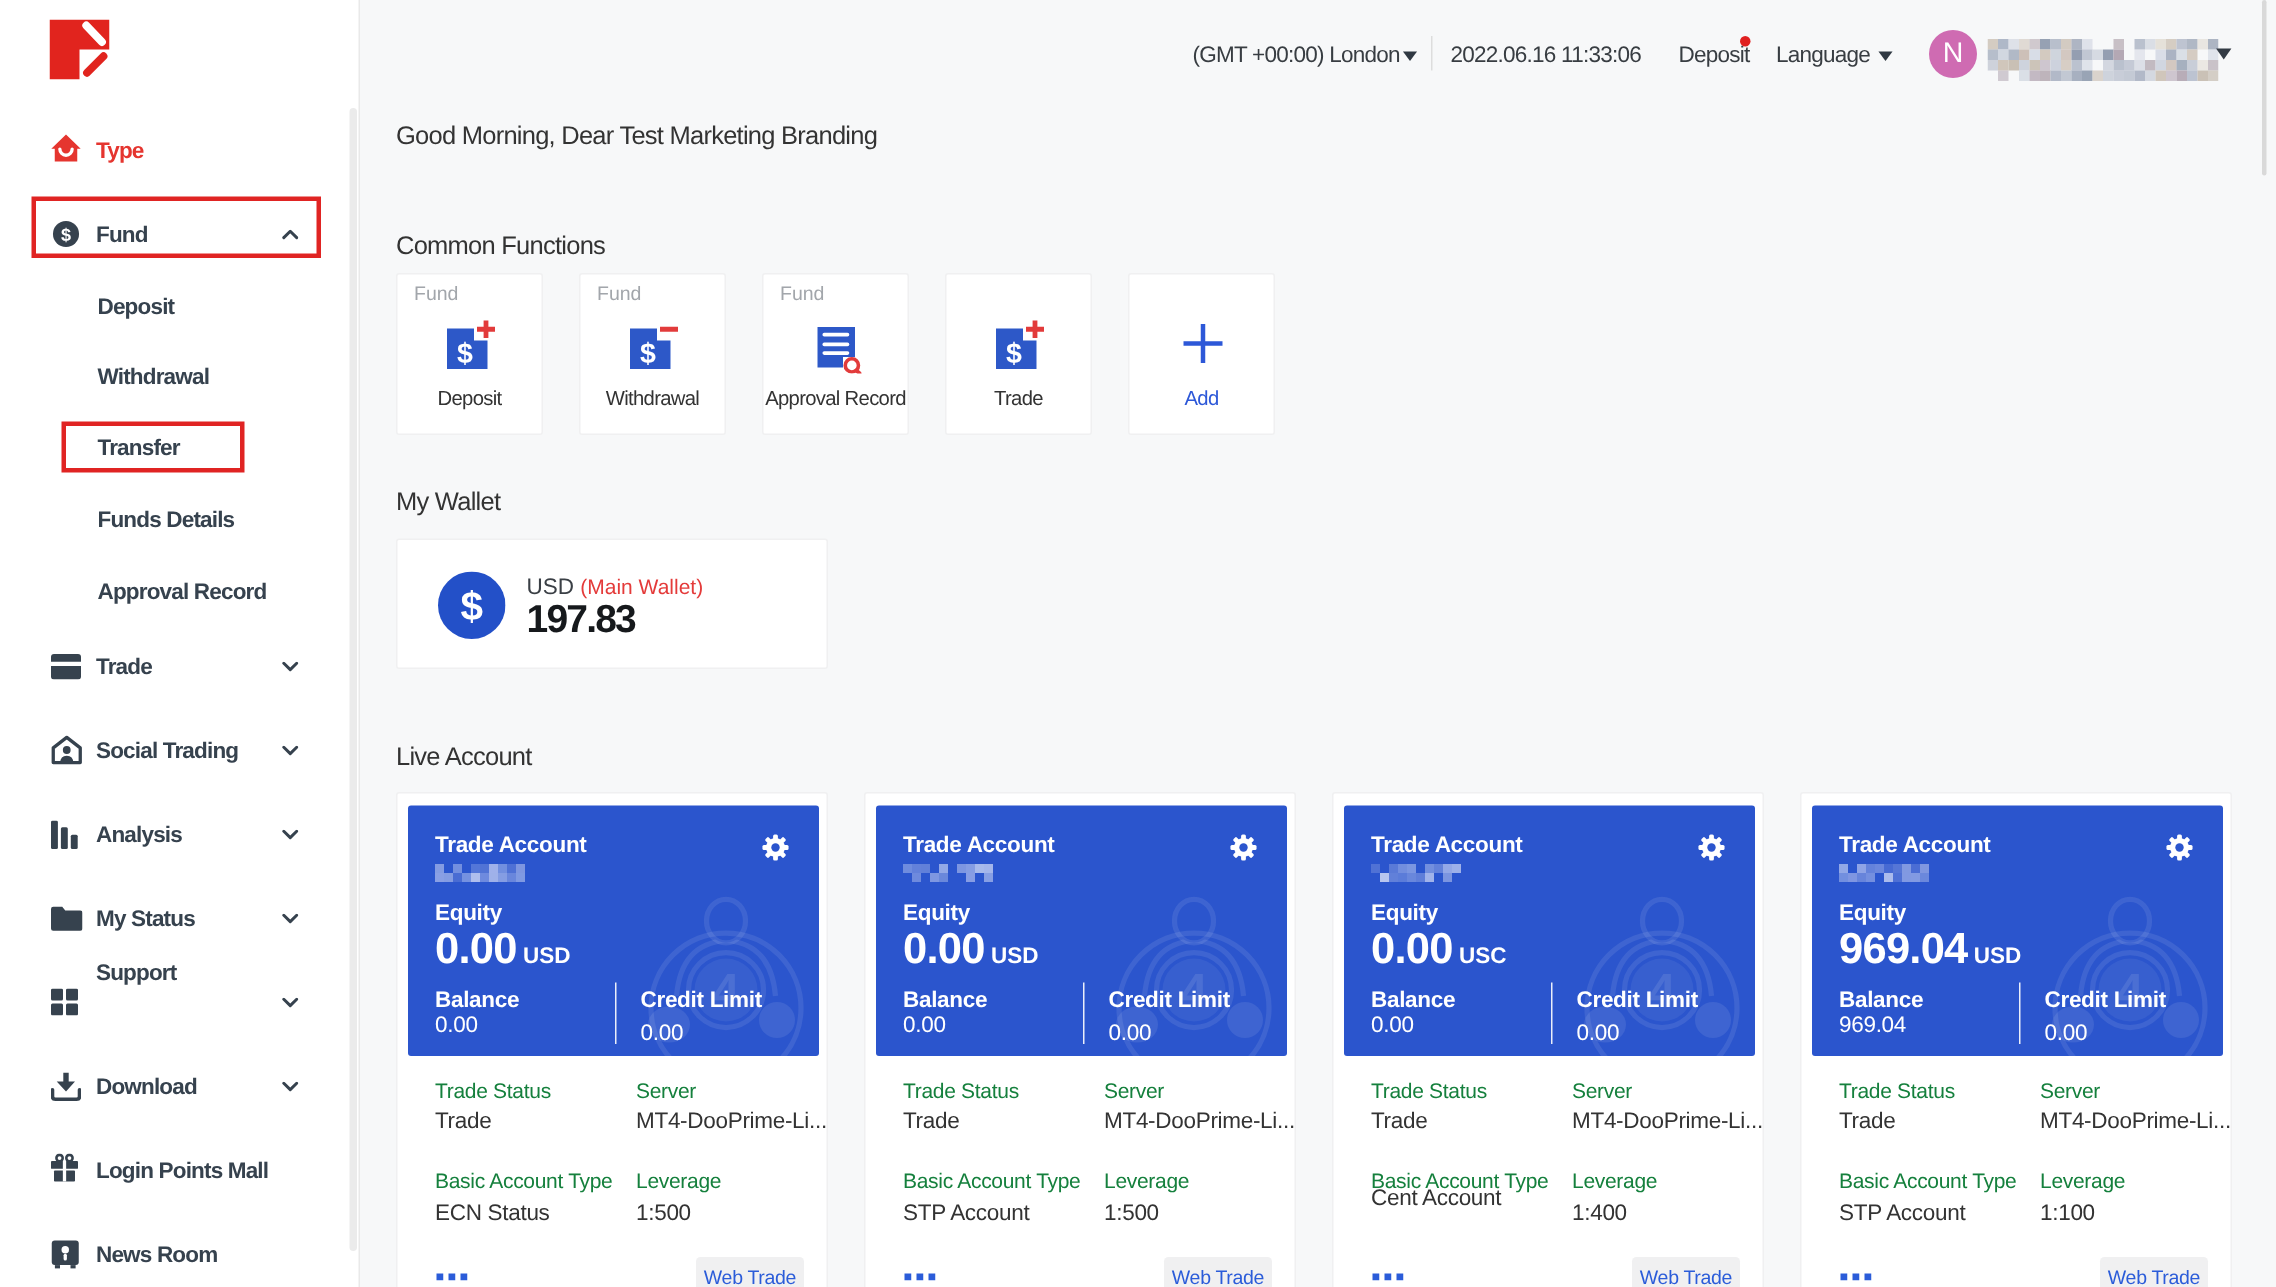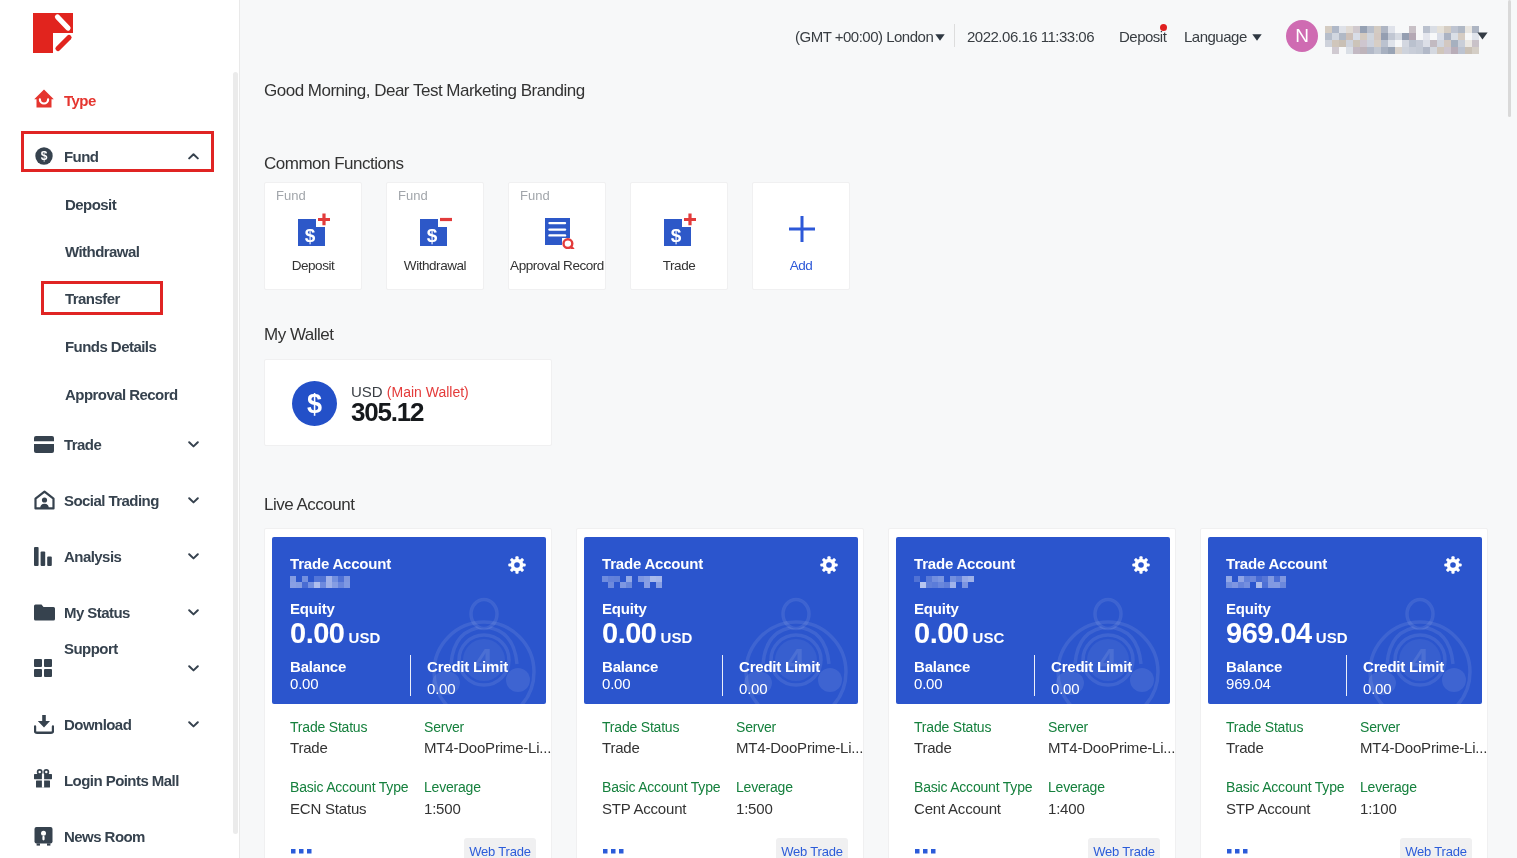--- a/index.html
+++ b/index.html
@@ -263,21 +263,21 @@
       </svg></div>
     <div class="cflbl" style="color:#2d58d8">Add</div>
   </div>
 <div class="hd" style="left:264px;top:325px">My Wallet</div>
 <div class="card" style="left:264px;top:359px;width:288px;height:87px">
     <svg class="abs" style="left:27px;top:21px" width="45" height="45" viewBox="0 0 45 45">
       <circle cx="22.5" cy="22.5" r="22.5" fill="#2350c8"></circle>
       <text x="22.5" y="32" font-size="27" font-weight="bold" fill="#fff" text-anchor="middle" font-family="Liberation Sans,sans-serif">$</text>
     </svg>
     <div class="abs" style="left:86px;top:23px;font-size:15px;color:#3a3f45">USD <span style="color:#e43b3a;font-weight:normal;font-size:14px">(Main Wallet)</span></div>
-    <div class="abs" style="left:86px;top:37px;font-size:26px;font-weight:bold;color:#16191c;letter-spacing:-1.2px">305.12</div>
+    <div class="abs" style="left:86px;top:37px;font-size:26px;font-weight:bold;color:#16191c;letter-spacing:-1.2px">197.83</div>
   </div>
 <div class="hd" style="left:264px;top:495px">Live Account</div>
 <div class="lc" style="left:264px">
     <div class="lcb">
       <svg class="abs" style="left:150px;top:35px" width="124" height="140" viewBox="0 0 124 140" stroke="#fff" stroke-opacity="0.09" fill="none">
         <path d="M29 92 Q32 57 62 55 Q92 57 95 92" stroke-width="3.5"></path>
         <ellipse cx="62" cy="42" rx="13" ry="14.5" stroke-width="3.5" fill="#2b55cd"></ellipse>
         <circle cx="62" cy="88" r="25" stroke-width="3.5"></circle>
         <circle cx="62" cy="88" r="21" fill="#fff" fill-opacity="0.06" stroke="none"></circle>
         <ellipse cx="24" cy="111" rx="14" ry="12" fill="#fff" fill-opacity="0.09" stroke="none"></ellipse>
@@ -458,21 +458,21 @@
       <div class="abs w" style="left:18px;top:138px;font-size:15px;letter-spacing:-0.2px">0.00</div>
       <div class="abs" style="left:138px;top:118px;width:1px;height:41px;background:rgba(255,255,255,0.9)"></div>
       <div class="abs w" style="left:155px;top:121px;font-size:15px;font-weight:bold;letter-spacing:-0.2px">Credit Limit</div>
       <div class="abs w" style="left:155px;top:143px;font-size:15px;letter-spacing:-0.2px">0.00</div>
     </div>
     <div class="glbl" style="left:25px;top:190px">Trade Status</div>
     <div class="gval" style="left:25px;top:210px">Trade</div>
     <div class="glbl" style="left:159px;top:190px">Server</div>
     <div class="gval" style="left:159px;top:210px">MT4-DooPrime-Li...</div>
     <div class="glbl" style="left:25px;top:250px">Basic Account Type</div>
-    <div class="gval" style="left:25px;top:271px">Cent Account</div>
+    <div class="gval" style="left:25px;top:261px">Cent Account</div>
     <div class="glbl" style="left:159px;top:250px">Leverage</div>
     <div class="gval" style="left:159px;top:271px">1:400</div>
     <svg class="dots" width="26" height="6" viewBox="0 0 26 6">
       <rect x="0" y="1" width="4.5" height="4.5" fill="#2b5cd9"></rect>
       <rect x="8" y="1" width="4.5" height="4.5" fill="#2b5cd9"></rect>
       <rect x="16" y="1" width="4.5" height="4.5" fill="#2b5cd9"></rect>
     </svg>
     <div class="wt">Web Trade</div>
   </div>
 <div class="lc" style="left:1200px">

